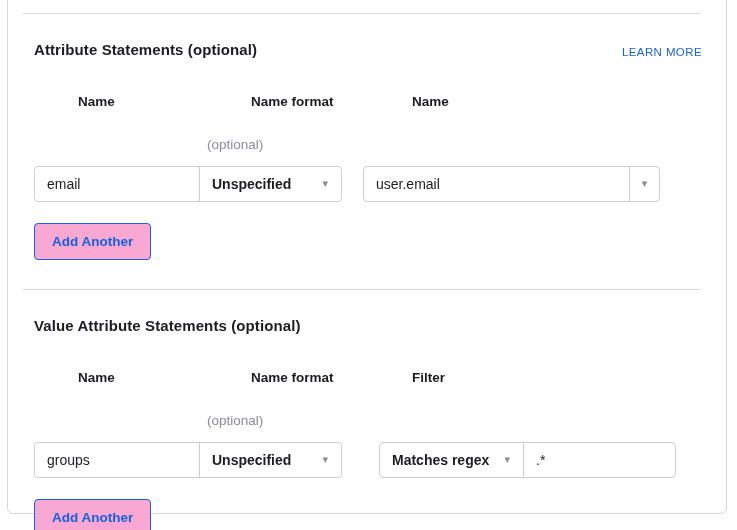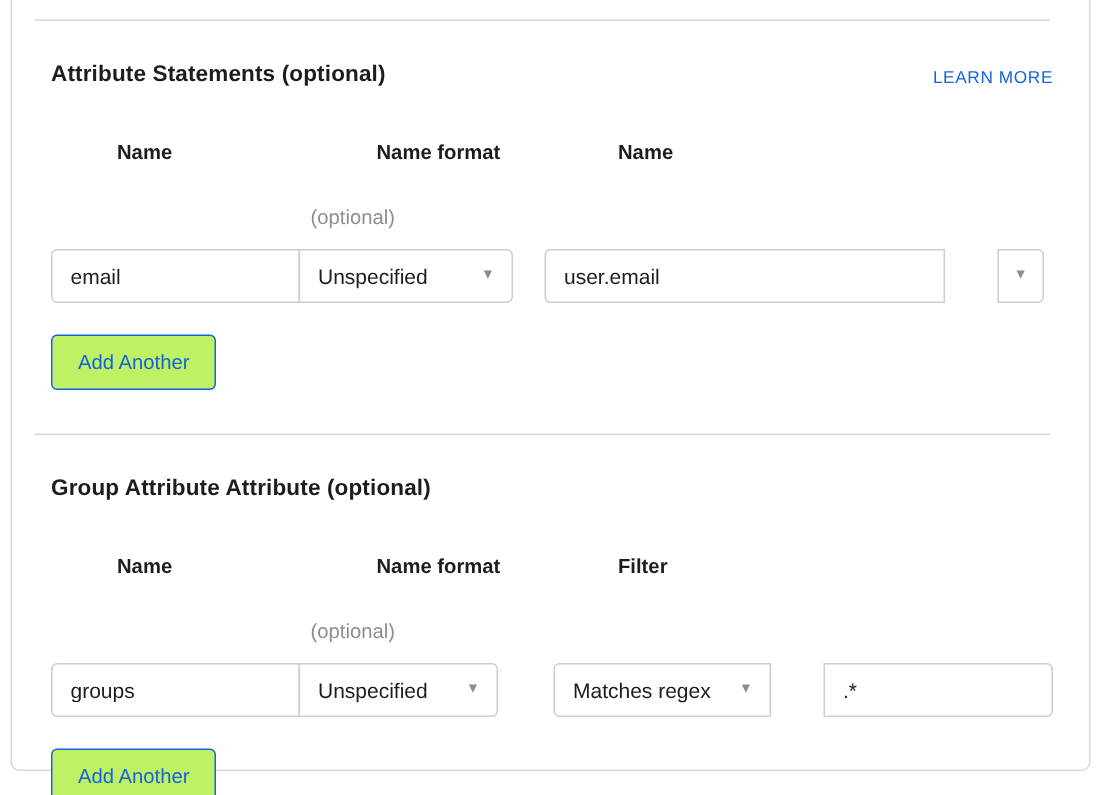--- a/index.html
+++ b/index.html
@@ -100,35 +100,35 @@
     margin-left: -1px;
     border: 1px solid #cdcdd2;
     border-radius: 0 4px 4px 0;
     background: #fff;
     display: flex;
     align-items: center;
     padding: 0 28px 0 12px;
     font-size: 14px;
     color: #1d1d21;
     cursor: pointer;
+    font-weight: bold;
   }
   .caret {
     position: absolute;
     right: 13px;
     top: 50%;
     transform: translateY(-54%);
     font-size: 11px;
     color: #8c8c96;
     pointer-events: none;
     line-height: 1;
   }
   .combo {
     display: flex;
     margin-left: 21px;
-    gap: 36px;
   }
   .combo-input {
     width: 267px;
     border-radius: 4px 0 0 4px;
   }
   .combo-caret-btn {
     position: relative;
     width: 31px;
     height: 36px;
     margin-left: -1px;
@@ -146,27 +146,27 @@
   .filter-input {
     width: 153px;
     margin-left: -1px;
     border-radius: 0 4px 4px 0;
   }
   .add-btn {
     display: inline-block;
     margin-top: 21px;
     height: 37px;
     padding: 0 17px;
-    background: #bef264;
+    background: #f9a8d4;
     border: 1px solid #1662dd;
     border-radius: 4px;
     color: #1662dd;
     font-family: "Liberation Sans", "DejaVu Sans", sans-serif;
     font-size: 13.5px;
-    font-weight: normal;
+    font-weight: bold;
     cursor: pointer;
   }
 </style>
 </head>
 <body>
 
 <div class="card">
 
   <div class="divider first"></div>
 
@@ -203,21 +203,21 @@
       </div>
     </div>
 
     <button class="add-btn">Add Another</button>
   </div>
 
   <div class="divider second"></div>
 
   <div class="section">
     <div class="section-header">
-      <div class="section-title">Group Attribute Attribute (optional)</div>
+      <div class="section-title">Value Attribute Statements (optional)</div>
     </div>
 
     <div class="labels-row">
       <div class="col col1">
         <div class="field-label">Name</div>
       </div>
       <div class="col col2">
         <div class="field-label">Name format</div>
         <div class="field-sublabel">(optional)</div>
       </div>

